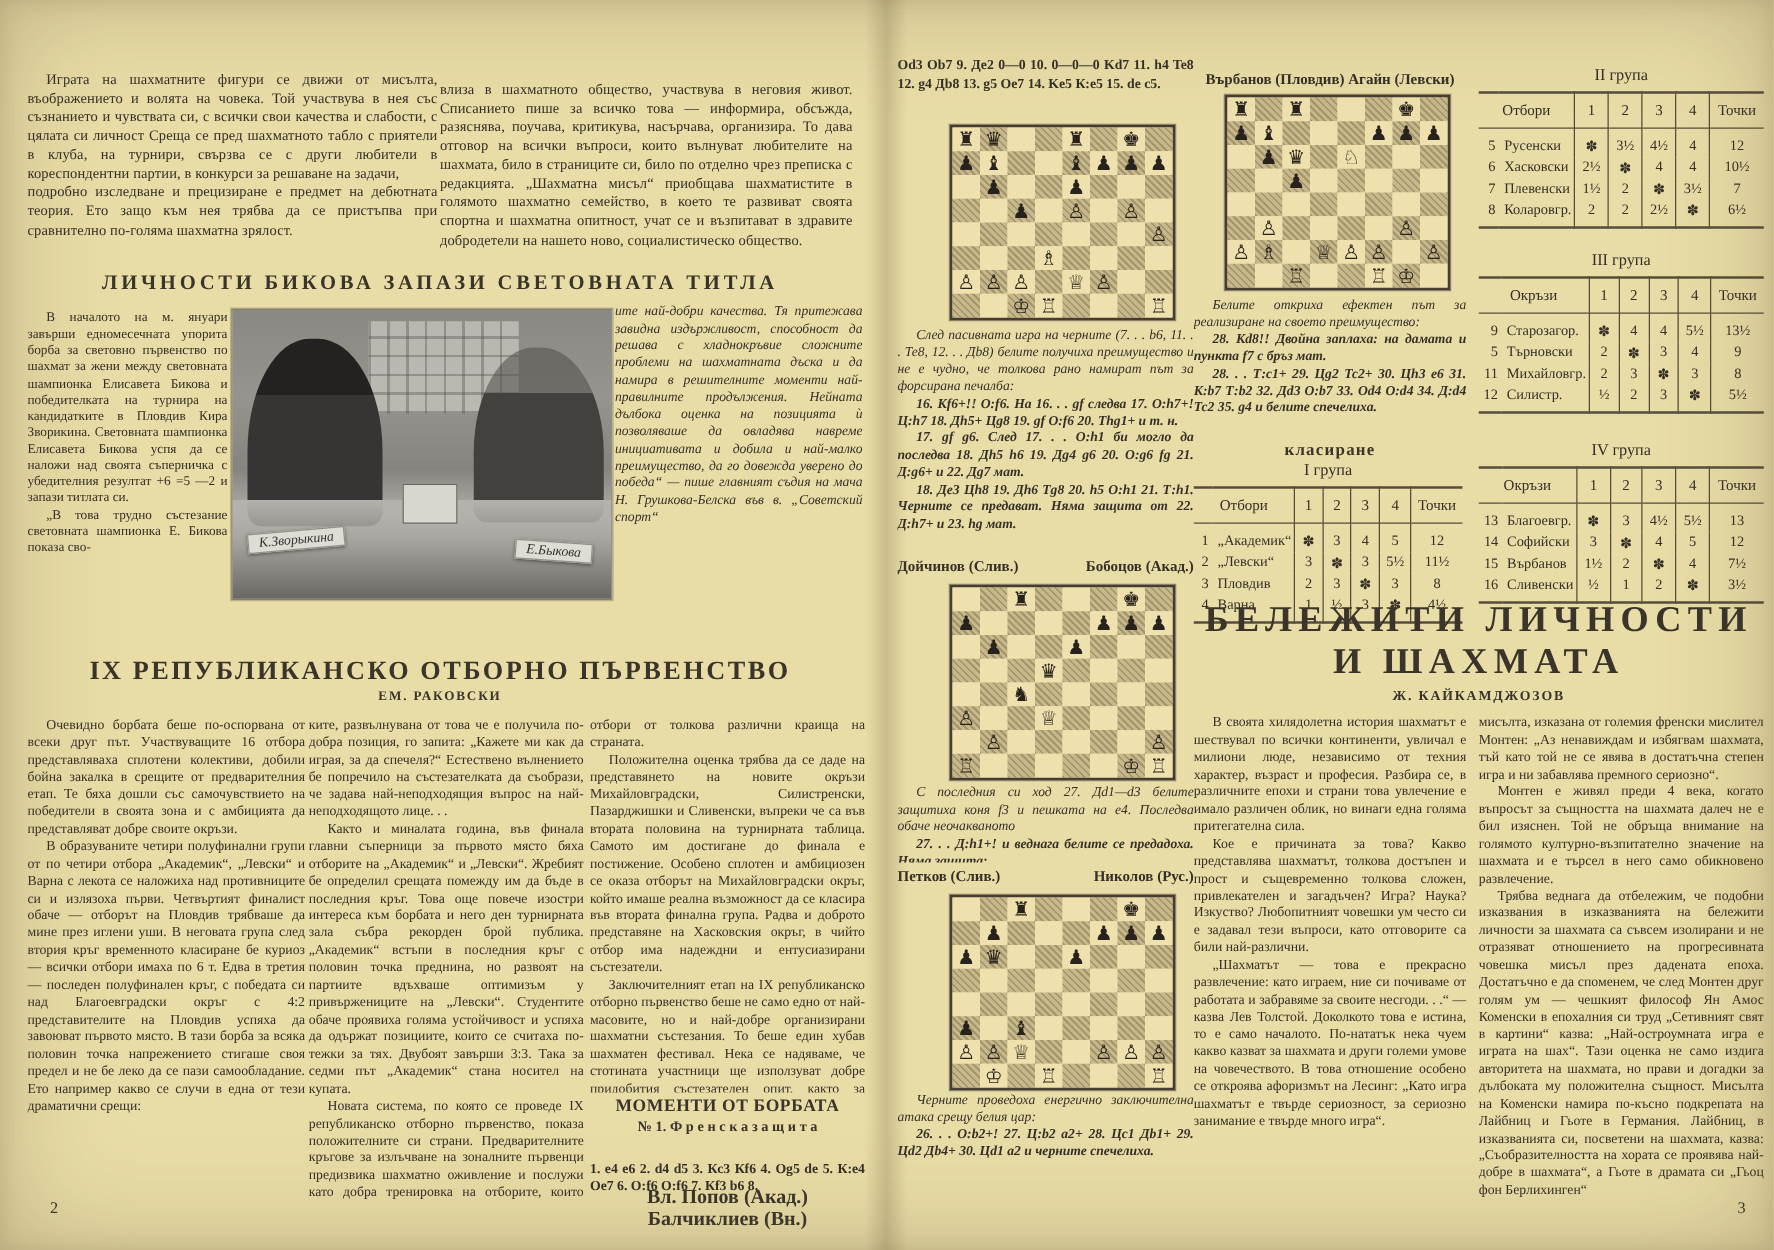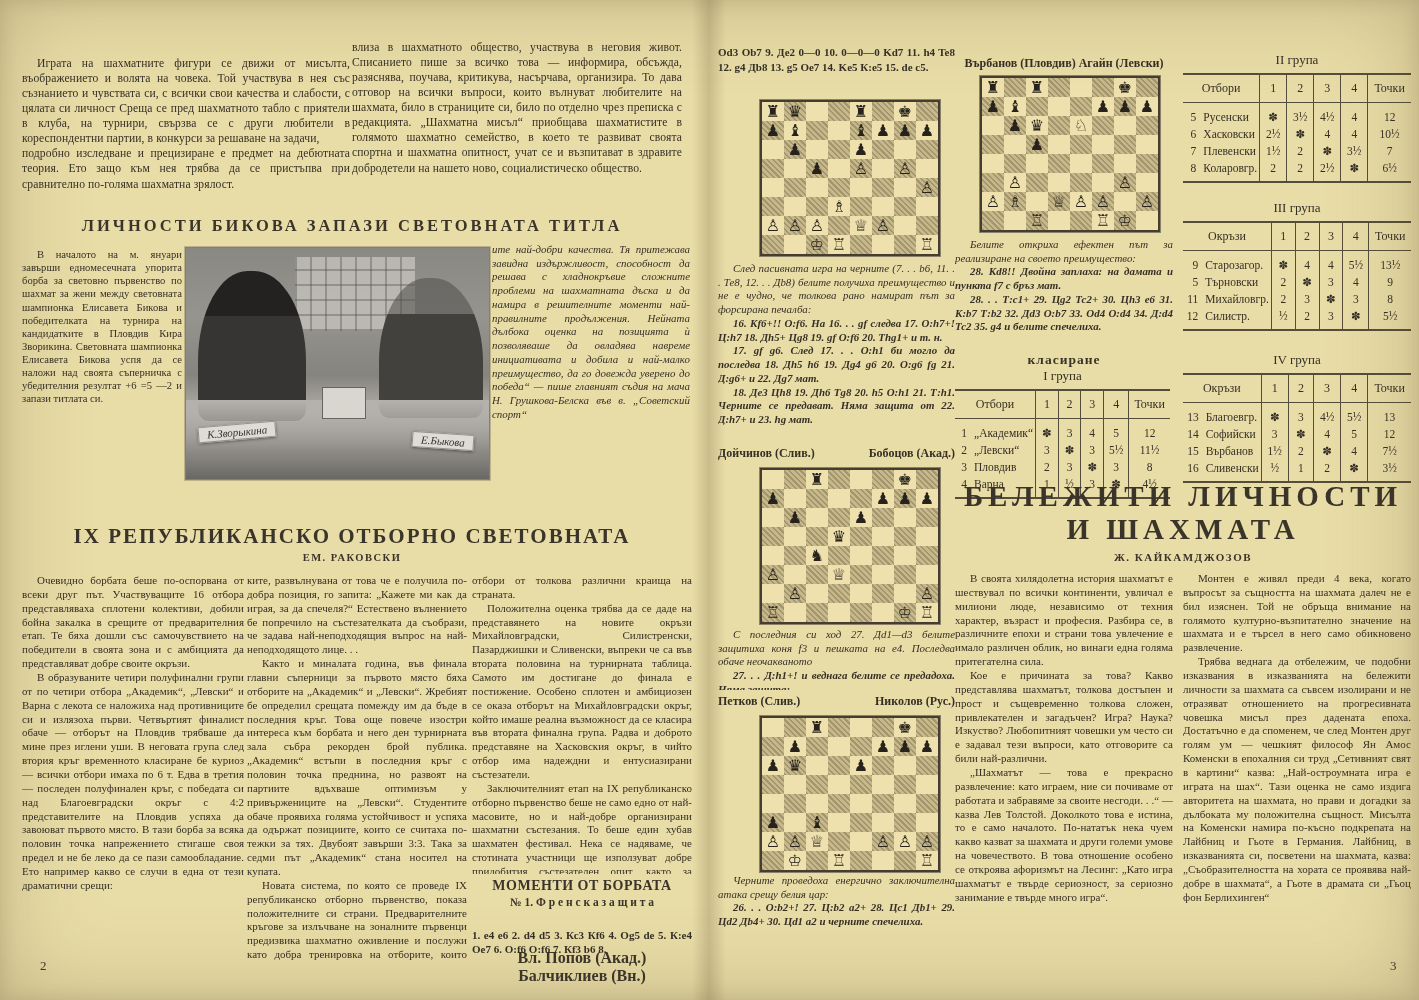--- a/index.html
+++ b/index.html
@@ -91,45 +91,46 @@
 <body>
 
 <div id="gutter"></div>
 
 <div class="page" id="pageL">
 
   <div class="blk intro" style="left:22px;top:56px;width:328px;height:160px;">
     <p class="p">Играта на шахматните фигури се движи от мисълта, въображението и волята на човека. Той участвува в нея със съзнанието и чувствата си, с всички свои качества и слабости, с цялата си личност Среща се пред шахматното табло с приятели в клуба, на турнири, свързва се с други любители в кореспондентни партии, в конкурси за решаване на задачи,</p>
     <p class="p noind">подробно изследване и прецизиране е предмет на дебютната теория. Ето защо към нея трябва да се пристъпва при сравнително по-голяма шахматна зрялост.</p>
   </div>
-  <div class="blk intro" style="left:352px;top:40px;width:330px;height:160px;">
+  <div class="blk intro" style="left:352px;top:64px;width:330px;height:160px;">
     <p class="p noind">влиза в шахматното общество, участвува в неговия живот. Списанието пише за всичко това — информира, обсъжда, разяснява, поучава, критикува, насърчава, организира. То дава отговор на всички въпроси, които вълнуват любителите на шахмата, било в страниците си, било по отделно чрез преписка с редакцията. „Шахматна мисъл“ приобщава шахматистите в голямото шахматно семейство, в което те развиват своята спортна и шахматна опитност, учат се и възпитават в здравите добродетели на нашето ново, социалистическо общество.</p>
   </div>
 
   <div class="h1" style="left:22px;top:216px;width:660px;font-size:16.5px;letter-spacing:3px;">ЛИЧНОСТИ  БИКОВА  ЗАПАЗИ  СВЕТОВНАТА  ТИТЛА</div>
 
   <div class="blk narrow" style="left:22px;top:248px;width:160px;height:268px;">
     <p class="p">В началото на м. януари завърши едномесечната упорита борба за световно първенство по шахмат за жени между световната шампионка Елисавета Бикова и победителката на турнира на кандидатките в Пловдив Кира Зворикина. Световната шампионка Елисавета Бикова успя да се наложи над своята съперничка с убедителния резултат +6 =5 —2 и запази титлата си.</p>
+    <p class="p">„В това трудно състезание световната шампионка Е. Бикова показа сво-</p>
   </div>
 
   <div id="photo">
     <div class="demoboard"></div>
     <div class="figure" id="fig-left"></div>
     <div class="figure" id="fig-right"></div>
     <div id="phototable"></div>
     <div id="clock"></div>
     <div class="plate" id="plateL">К.Зворыкина</div>
     <div class="plate" id="plateR">Е.Быкова</div>
   </div>
 
   <div class="blk medcol" style="left:492px;top:243px;width:198px;height:276px;">
     <p class="p noind">ите най-добри качества. Тя притежава завидна издържливост, способност да решава с хладнокръвие сложните проблеми на шахматната дъска и да намира в решителните моменти най-правилните продължения. Нейната дълбока оценка на позицията ѝ позволяваше да овладява навреме инициативата и добила и най-малко преимущество, да го довежда уверено до победа“ — пише главният съдия на мача Н. Грушкова-Белска във в. „Советский спорт“</p>
   </div>
 
-  <div class="h1" style="left:22px;top:524px;width:660px;font-size:21px;letter-spacing:2px;">IX  РЕПУБЛИКАНСКО  ОТБОРНО  СВЕТОВНАТА</div>
+  <div class="h1" style="left:22px;top:524px;width:660px;font-size:21px;letter-spacing:2px;">IX  РЕПУБЛИКАНСКО  ОТБОРНО  ПЪРВЕНСТВО</div>
   <div class="h1" style="left:22px;top:552px;width:660px;font-size:10.5px;letter-spacing:1.5px;">ЕМ. РАКОВСКИ</div>
 
   <div class="blk art2col" style="left:22px;top:574px;width:222px;height:388px;">
     <p class="p">Очевидно борбата беше по-оспорвана от всеки друг път. Участвуващите 16 отбора представляваха сплотени колективи, добили бойна закалка в срещите от предварителния етап. Те бяха дошли със самочувствието на победители в своята зона и с амбицията да представляват добре своите окръзи.</p>
     <p class="p">В образуваните четири полуфинални групи от по четири отбора „Академик“, „Левски“ и Варна с лекота се наложиха над противниците си и излязоха първи. Четвъртият финалист обаче — отборът на Пловдив трябваше да мине през иглени уши. В неговата група след втория кръг временното класиране бе куриоз — всички отбори имаха по 6 т. Едва в третия — последен полуфинален кръг, с победата си над Благоевградски окръг с 4:2 представителите на Пловдив успяха да завоюват първото място. В тази борба за всяка половин точка напрежението стигаше своя предел и не бе леко да се пази самообладание. Ето например какво се случи в една от тези драматични срещи:</p>
   </div>
   <div class="blk art2col" style="left:247px;top:574px;width:220px;height:388px;">
     <p class="p noind">ките, развълнувана от това че е получила по-добра позиция, го запита: „Кажете ми как да играя, за да спечеля?“ Естествено вълнението бе попречило на състезателката да съобрази, че задава най-неподходящия въпрос на най-неподходящото лице. . .</p>
     <p class="p">Както и миналата година, във финала главни съперници за първото място бяха отборите на „Академик“ и „Левски“. Жребият бе определил срещата помежду им да бъде в последния кръг. Това още повече изостри интереса към борбата и него ден турнирната зала събра рекорден брой публика. „Академик“ встъпи в последния кръг с половин точка преднина, но развоят на партиите вдъхваше оптимизъм у привържениците на „Левски“. Студентите обаче проявиха голяма устойчивост и успяха да одържат позициите, които се считаха по-тежки за тях. Двубоят завърши 3:3. Така за седми път „Академик“ стана носител на купата.</p>
     <p class="p">Новата система, по която се проведе IX републиканско отборно първенство, показа положителните си страни. Предварителните кръгове за излъчване на зоналните първенци предизвика шахматно оживление и послужи като добра тренировка на отборите, които достигнаха до финалния етап. В Столицата за първи път се събраха толкова много</p>
@@ -670,18 +671,19 @@
   <div class="h1 bigtitle" style="left:243px;top:480px;width:456px;">БЕЛЕЖИТИ ЛИЧНОСТИ</div>
   <div class="h1 bigtitle" style="left:243px;top:513px;width:456px;">И ШАХМАТА</div>
   <div class="h1" style="left:243px;top:551px;width:456px;font-size:11px;letter-spacing:1.5px;">Ж. КАЙКАМДЖОЗОВ</div>
 
   <div class="blk art2col" style="left:243px;top:572px;width:218px;height:388px;">
     <p class="p">В своята хилядолетна история шахматът е шествувал по всички континенти, увличал е милиони люде, независимо от техния характер, възраст и професия. Разбира се, в различните епохи и страни това увлечение е имало различен облик, но винаги една голяма притегателна сила.</p>
     <p class="p">Кое е причината за това? Какво представлява шахматът, толкова достъпен и прост и същевременно толкова сложен, привлекателен и загадъчен? Игра? Наука? Изкуство? Любопитният човешки ум често си е задавал тези въпроси, като отговорите са били най-различни.</p>
     <p class="p">„Шахматът — това е прекрасно развлечение: като играем, ние си почиваме от работата и забравяме за своите несгоди. . .“ — казва Лев Толстой. Доколкото това е истина, то е само началото. По-нататък нека чуем какво казват за шахмата и други големи умове на човечеството. В това отношение особено се откроява афоризмът на Лесинг: „Като игра шахматът е твърде сериозност, за сериозно занимание е твърде много игра“.</p>
   </div>
   <div class="blk art2col" style="left:471px;top:572px;width:228px;height:388px;">
+    <p class="p noind">мисълта, изказана от големия френски мислител Монтен: „Аз ненавиждам и избягвам шахмата, тъй като той не се явява в достатъчна степен игра и ни забавлява премного сериозно“.</p>
     <p class="p">Монтен е живял преди 4 века, когато въпросът за същността на шахмата далеч не е бил изяснен. Той не обръща внимание на голямото културно-възпитателно значение на шахмата и е търсел в него само обикновено развлечение.</p>
     <p class="p">Трябва веднага да отбележим, че подобни изказвания в изказванията на бележити личности за шахмата са съвсем изолирани и не отразяват отношението на прогресивната човешка мисъл през дадената епоха. Достатъчно е да споменем, че след Монтен друг голям ум — чешкият философ Ян Амос Коменски в епохалния си труд „Сетивният свят в картини“ казва: „Най-остроумната игра е играта на шах“. Тази оценка не само издига авторитета на шахмата, но прави и догадки за дълбоката му положителна същност. Мисълта на Коменски намира по-късно подкрепата на Лайбниц и Гьоте в Германия. Лайбниц, в изказванията си, посветени на шахмата, казва: „Съобразителността на хората се проявява най-добре в шахмата“, а Гьоте в драмата си „Гьоц фон Берлихинген“</p>
   </div>
 
   <div class="pageno" style="left:678px;top:958px;">3</div>
 </div>
 
 </body></html>

